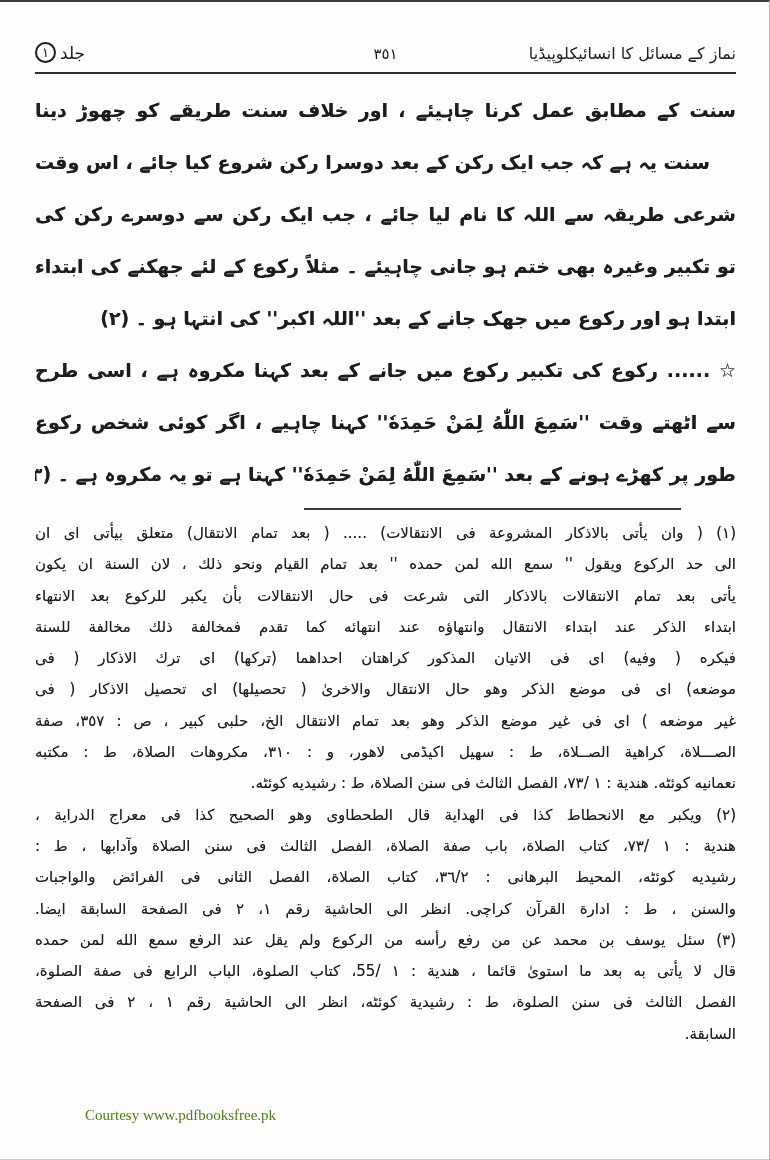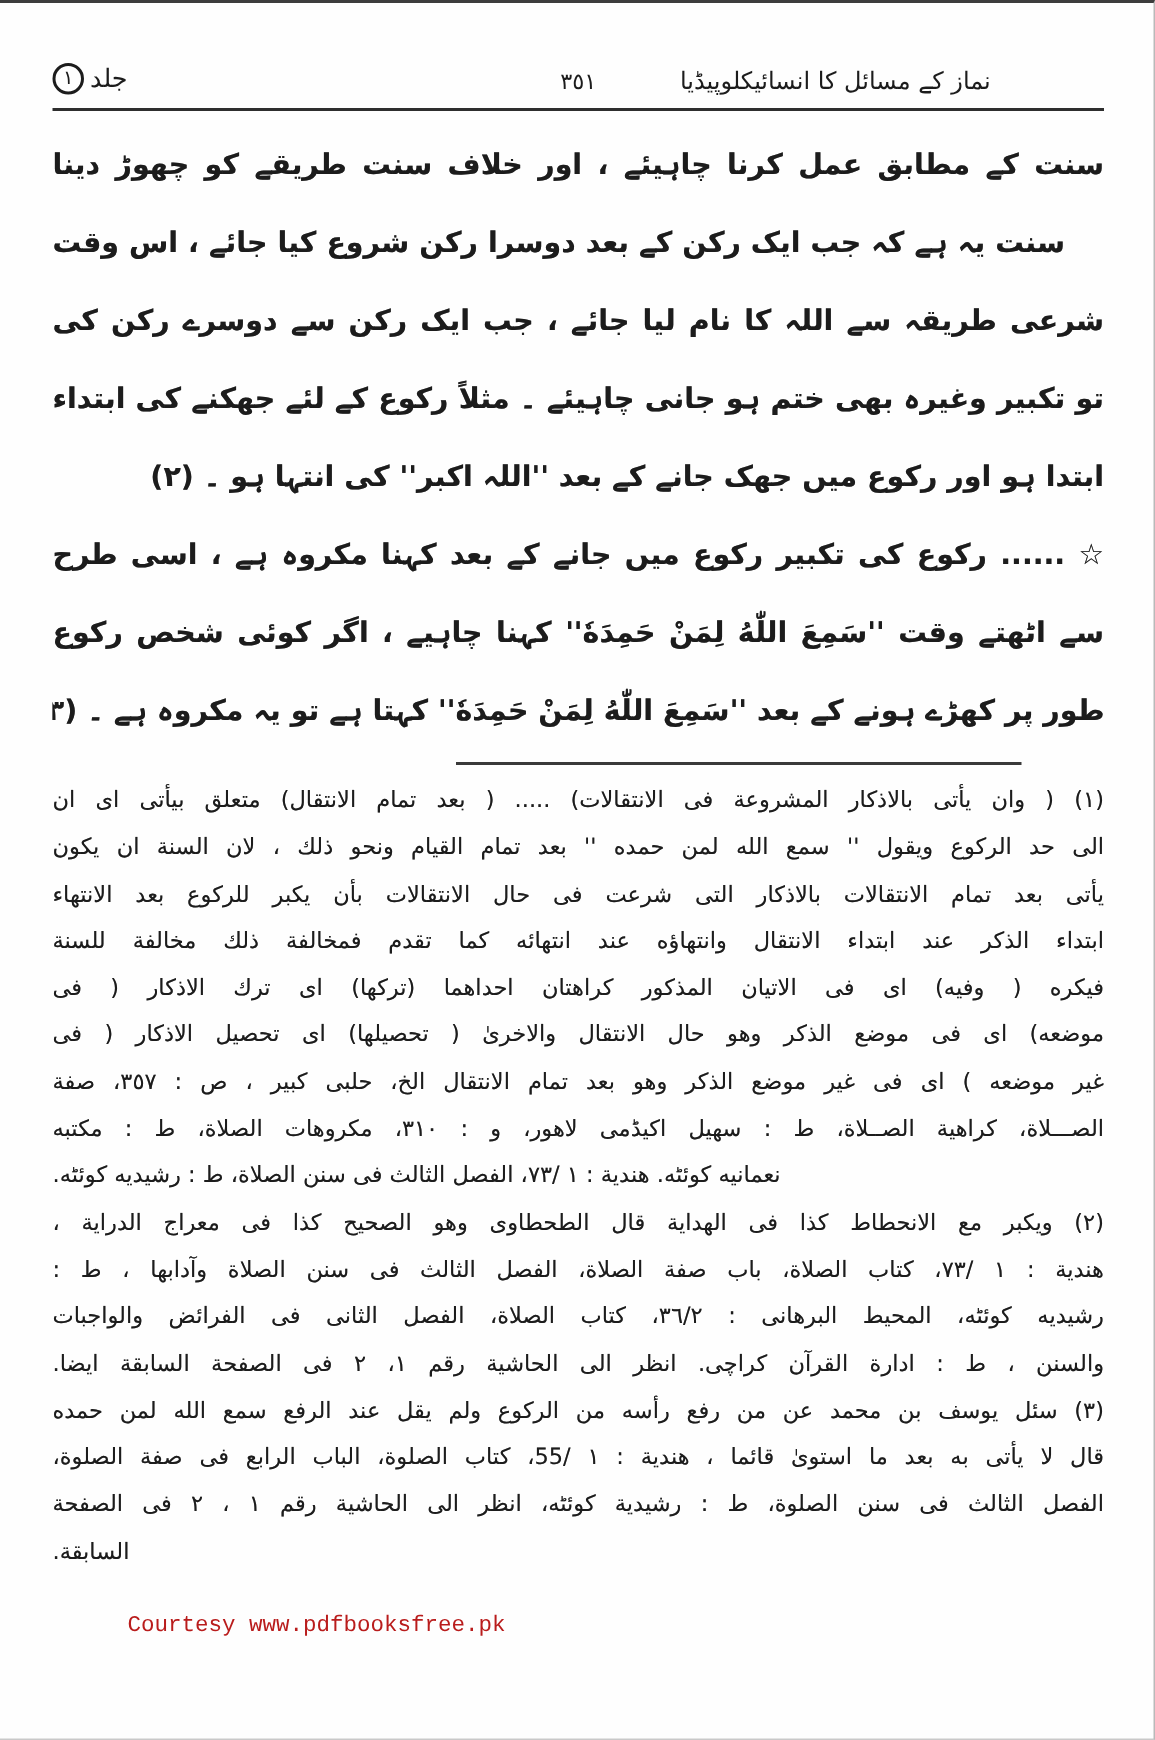--- a/index.html
+++ b/index.html
@@ -3,42 +3,42 @@
 <meta charset="utf-8">
 <style>
   html,body{margin:0;padding:0;background:#fff;}
   body{width:770px;height:1160px;overflow:hidden;position:relative;
        font-family:"DejaVu Sans",sans-serif;color:#1c1c1c;}
   .page{width:770px;height:1160px;box-sizing:border-box;
         border-top:2px solid #3d3d3d;border-right:1px solid #b9b9b9;border-bottom:1px solid #c9c9c9;
         background:#fefefe;direction:rtl;padding:0 33px 0 35px;position:relative;}
   
   .hdr{display:flex;align-items:flex-end;padding-top:40px;direction:rtl;}
-  .hdr .title{flex:1.25;text-align:left;font-size:16px;white-space:nowrap;}
+  .hdr .title{flex:1.25;text-align:right;font-size:16px;white-space:nowrap;}
   .hdr .pnum{flex:.6;text-align:center;font-size:15px;letter-spacing:1px;}
   .hdr .vol{flex:1.25;text-align:left;font-size:17px;display:flex;align-items:center;justify-content:flex-end;gap:4px;direction:rtl;}
   .circle{display:inline-flex;align-items:center;justify-content:center;width:21px;height:21px;
           border:2px solid #1c1c1c;border-radius:50%;font-size:13px;line-height:1;box-sizing:border-box;}
   .hrule{height:2px;background:#2e2e2e;margin-top:9px;}
   
   .main{margin-top:10px;text-shadow:0 0 .4px rgba(0,0,0,.5);font-weight:bold;}
   .m-line{font-size:19px;line-height:52px;height:52px;white-space:nowrap;overflow:hidden;}
   .jl{text-align:justify;text-align-last:justify;white-space:normal;height:52px;}
   .ctr{text-align:right;}
   .ind{text-indent:26px;}
   
   .fsep{height:2px;background:#3a3a3a;width:377px;margin:8px 55px 0 auto;}
   
   .foot{margin-top:8px;text-shadow:0 0 .3px rgba(0,0,0,.45);}
   .f-line{font-size:15px;line-height:31.3px;height:31.3px;white-space:nowrap;overflow:hidden;}
   .f-line.jl{text-align:justify;text-align-last:justify;white-space:normal;height:31.3px;}
-  .f-line.rt{text-align:left;}
+  .f-line.rt{text-align:right;}
   
-  .stamp{position:absolute;left:85px;top:1073px;direction:ltr;
-         font-family:Liberation Mono, monospace;font-size:15px;color:#b91c1c;}
+  .stamp{position:absolute;left:85px;top:1105px;direction:ltr;
+         font-family:Liberation Serif, serif;font-size:15px;color:#4d7c0f;}
 </style>
 </head>
 <body>
 
 <div class="page">
 
   <div class="hdr">
     <span class="title">نماز کے مسائل کا انسائیکلوپیڈیا</span>
     <span class="pnum">٣٥١</span>
     <span class="vol">

